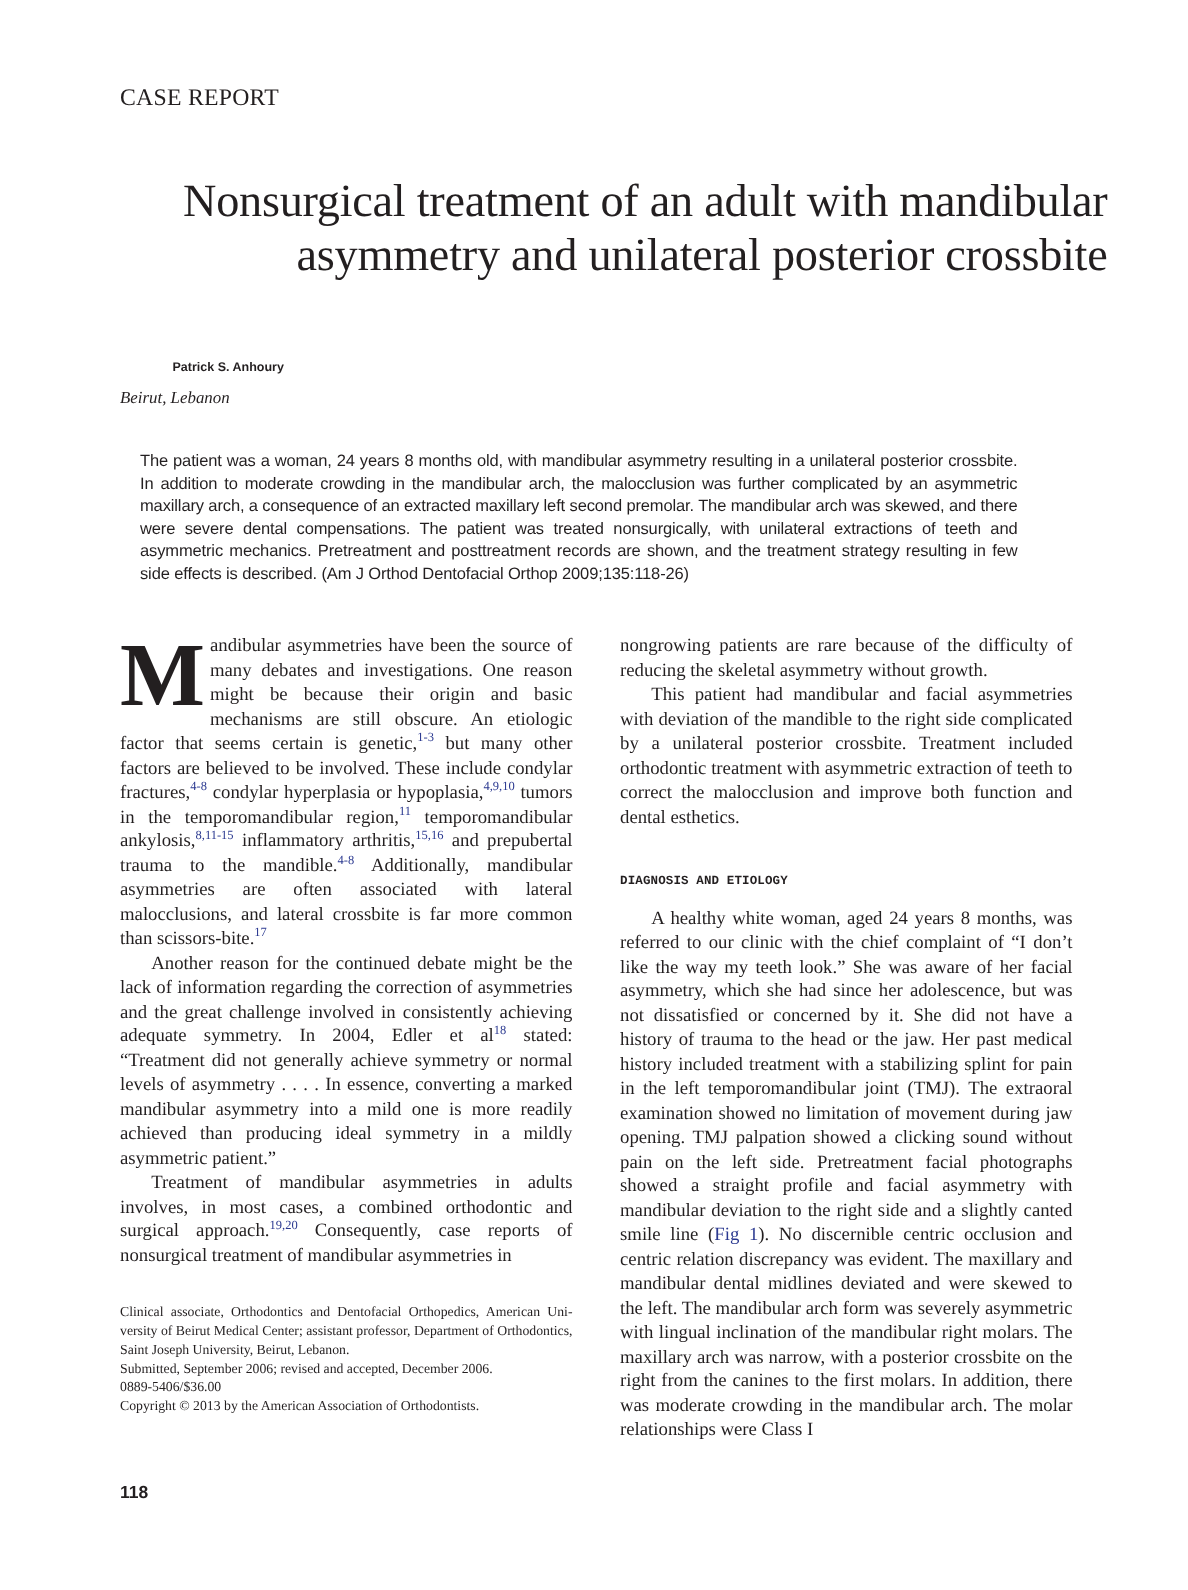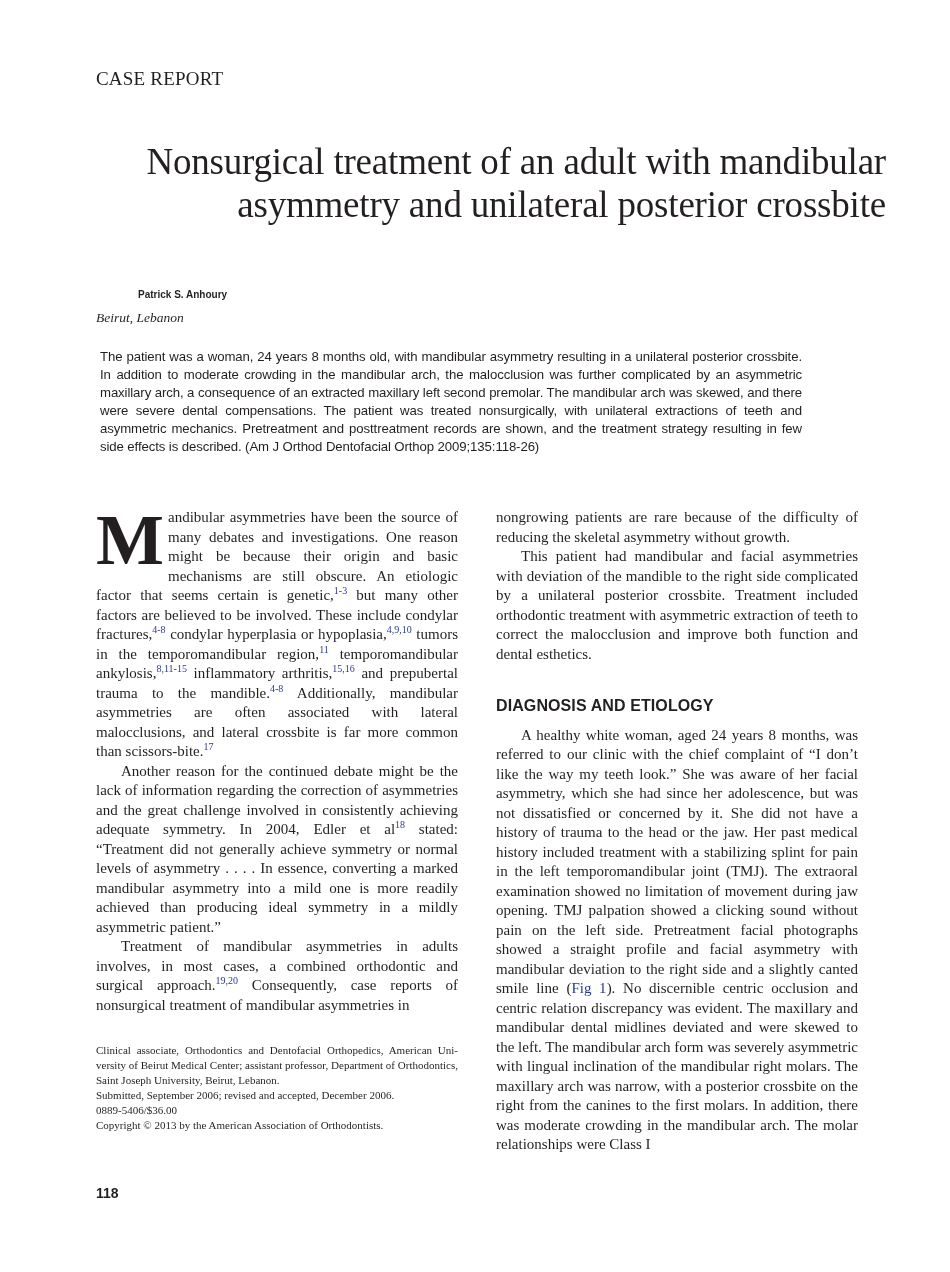--- a/index.html
+++ b/index.html
@@ -18,38 +18,38 @@
     position: absolute; left: 96px; top: 289px;
     font-family: "Liberation Sans", sans-serif; font-weight: bold; font-size: 10px; color: #231f20; margin-left: 42px;
   }
   .affil {
     position: absolute; left: 96px; top: 310px;
     font-family: "Liberation Serif", serif; font-style: italic; font-size: 13.5px; color: #231f20;
   }
   .abstract {
     position: absolute; left: 96px; top: 344px; width: 702px;
     font-family: "Liberation Sans", sans-serif; font-size: 13.2px; line-height: 18px; color: #231f20;
-    text-align: justify; margin: 4px; letter-spacing: -0.1px;
+    text-align: justify; margin: 16px; letter-spacing: -0.1px;
   }
   .col {
     position: absolute; top: 508px; width: 362px;
     font-family: "Liberation Serif", serif; font-size: 15px; line-height: 19.5px; color: #231f20;
     text-align: justify; hyphens: manual;
   }
   .col-left { left: 96px; }
   .col-right { left: 496px; }
   .col p { margin: 0; }
   .col p.indent { text-indent: 25px; }
   .dropcap {
     float: left; font-family: "Liberation Serif", serif; font-weight: bold;
     font-size: 72px; line-height: 56px; margin: 4px 4px 0 0; color: #231f20;
   }
   sup.ref { font-size: 10px; line-height: 0; vertical-align: 6px; color: #2b3990; }
   .heading {
-    font-family: Liberation Sans, sans-serif; font-weight: bold; font-size: 16px;
+    font-family: Liberation Mono, monospace; font-weight: bold; font-size: 10px;
     margin: 32px 0 10px 0 !important; color: #231f20; letter-spacing: 0.1px;
   }
   .link { color: #2b3990; }
   .footnote {
     position: absolute; left: 96px; top: 1043px; width: 362px;
     font-family: "Liberation Serif", serif; font-size: 11px; line-height: 15px; color: #231f20;
     text-align: justify;
   }
   .footnote p { margin: 0; }
   .page-num {

